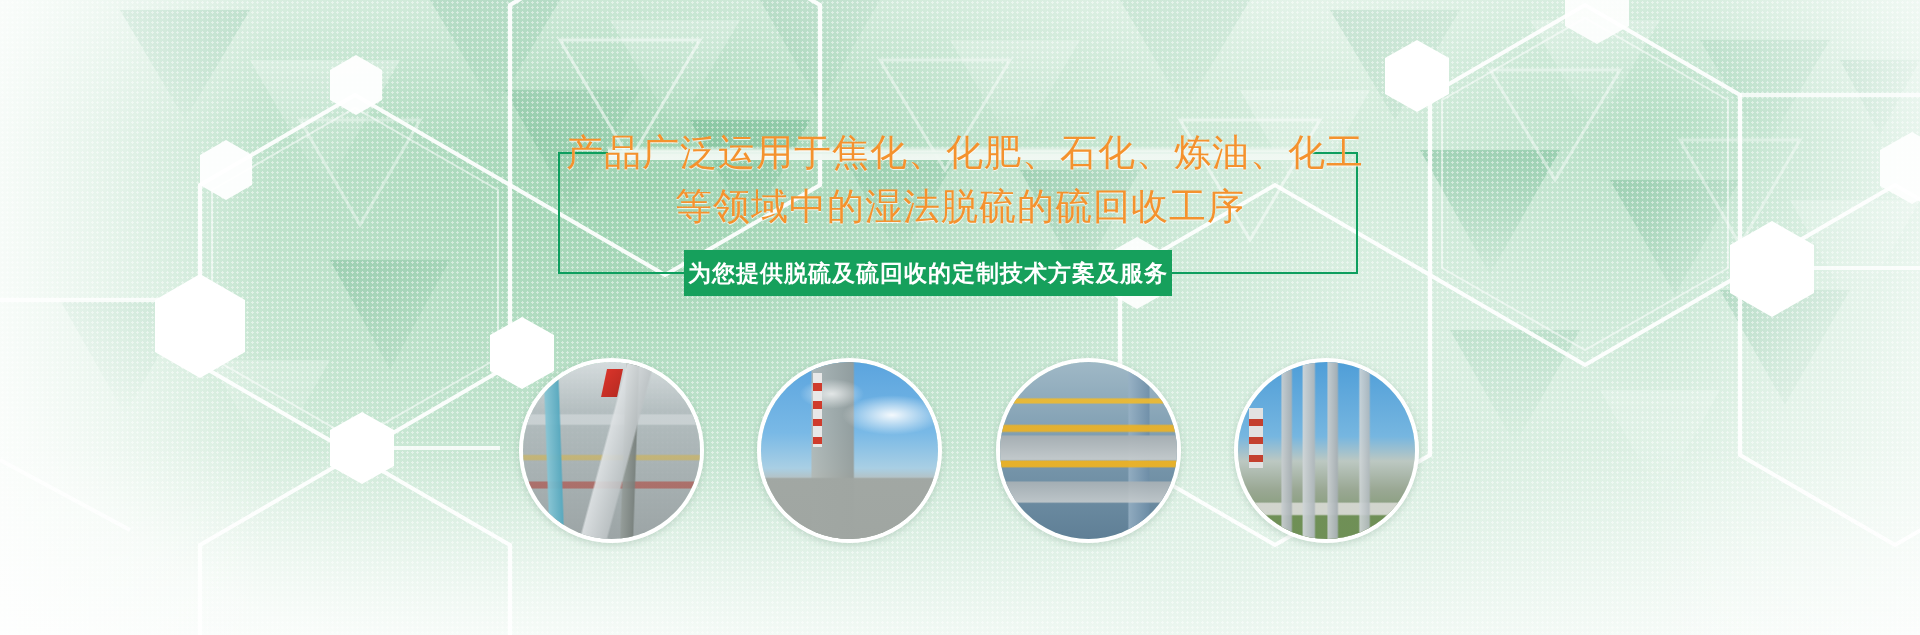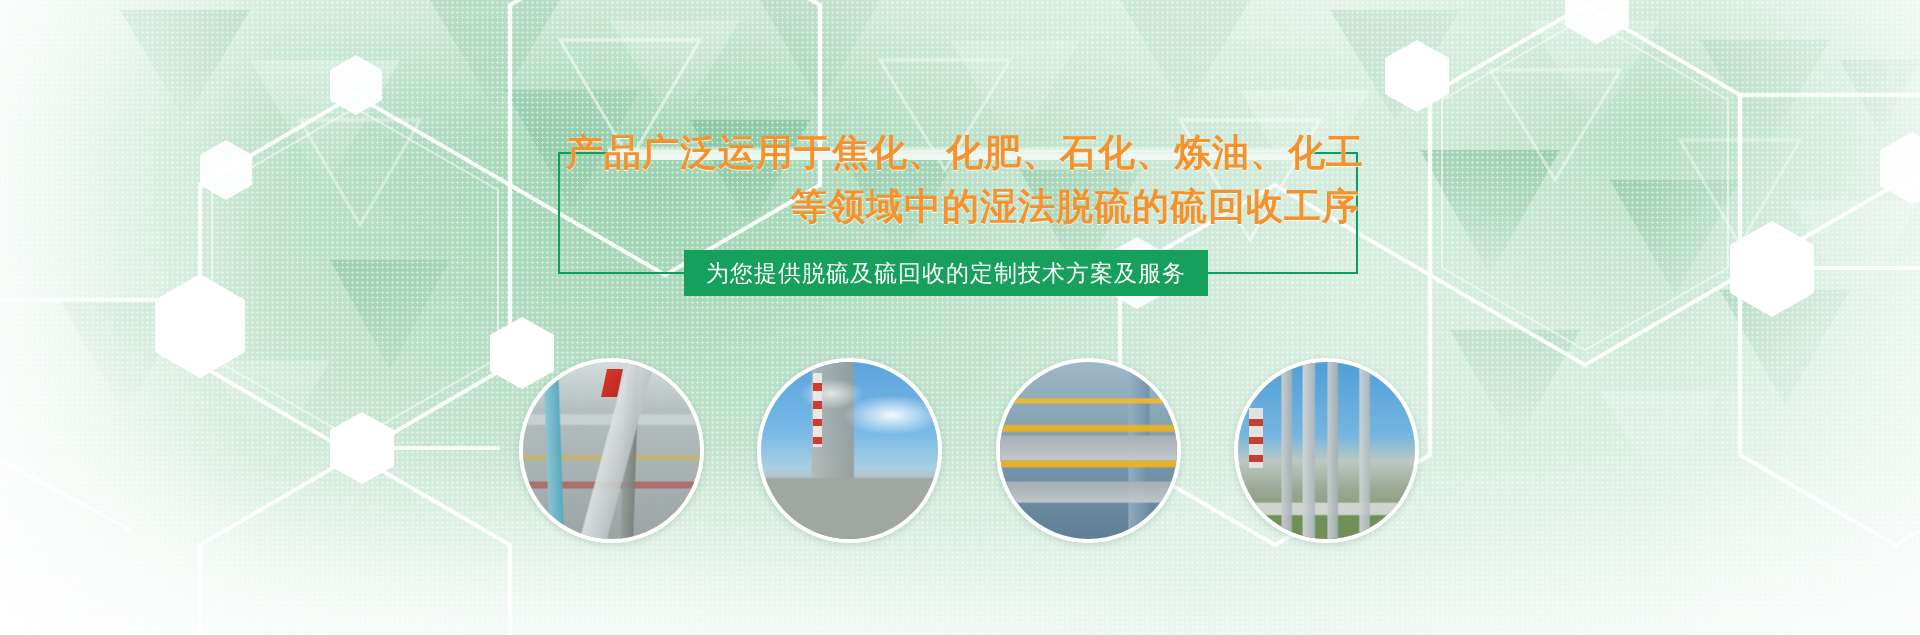--- a/index.html
+++ b/index.html
@@ -42,49 +42,49 @@
     left:558px; top:152px;
     width:800px; height:122px;
     border:2px solid #0d9e5e;
     background:transparent;
   }
 
   .headline {
     position:absolute;
     left:560px; top:130px;
     width:800px;
-    text-align:right;
+    text-align:center;
     color:#f4922e;
     font-size:37px;
-    font-weight:bold;
+    font-weight:normal;
     line-height:1.24;
     letter-spacing:1px;
     white-space:nowrap;
     text-shadow:0 1px 1px rgba(255,255,255,.85);
   }
   .headline .line1 { padding:0 6px; background:linear-gradient(to bottom, rgba(238,247,240,0) 0%, rgba(238,247,240,0) 100%); }
   .headline .line2 { display:block;margin-top:8px; }
 
   
   .mask-top {
     position:absolute;
     left:608px; top:146px;
     width:700px; height:14px;
     background:linear-gradient(to bottom, rgba(239,247,241,0.0) 0%, rgba(240,248,242,0.95) 35%, rgba(241,248,243,0.98) 100%);
   }
 
   .banner {
     position:absolute;
     left:684px; top:250px;
     height:46px;
-    padding:0 22px;
+    padding:0 4px;
     background:#16a05c;
     color:#ffffff;
     font-size:23px;
-    font-weight:normal;
+    font-weight:bold;
     letter-spacing:1px;
     line-height:46px;
     white-space:nowrap;
   }
 
   
   .circles {
     position:absolute;
     left:519px; top:358px;
     width:900px; height:185px;

